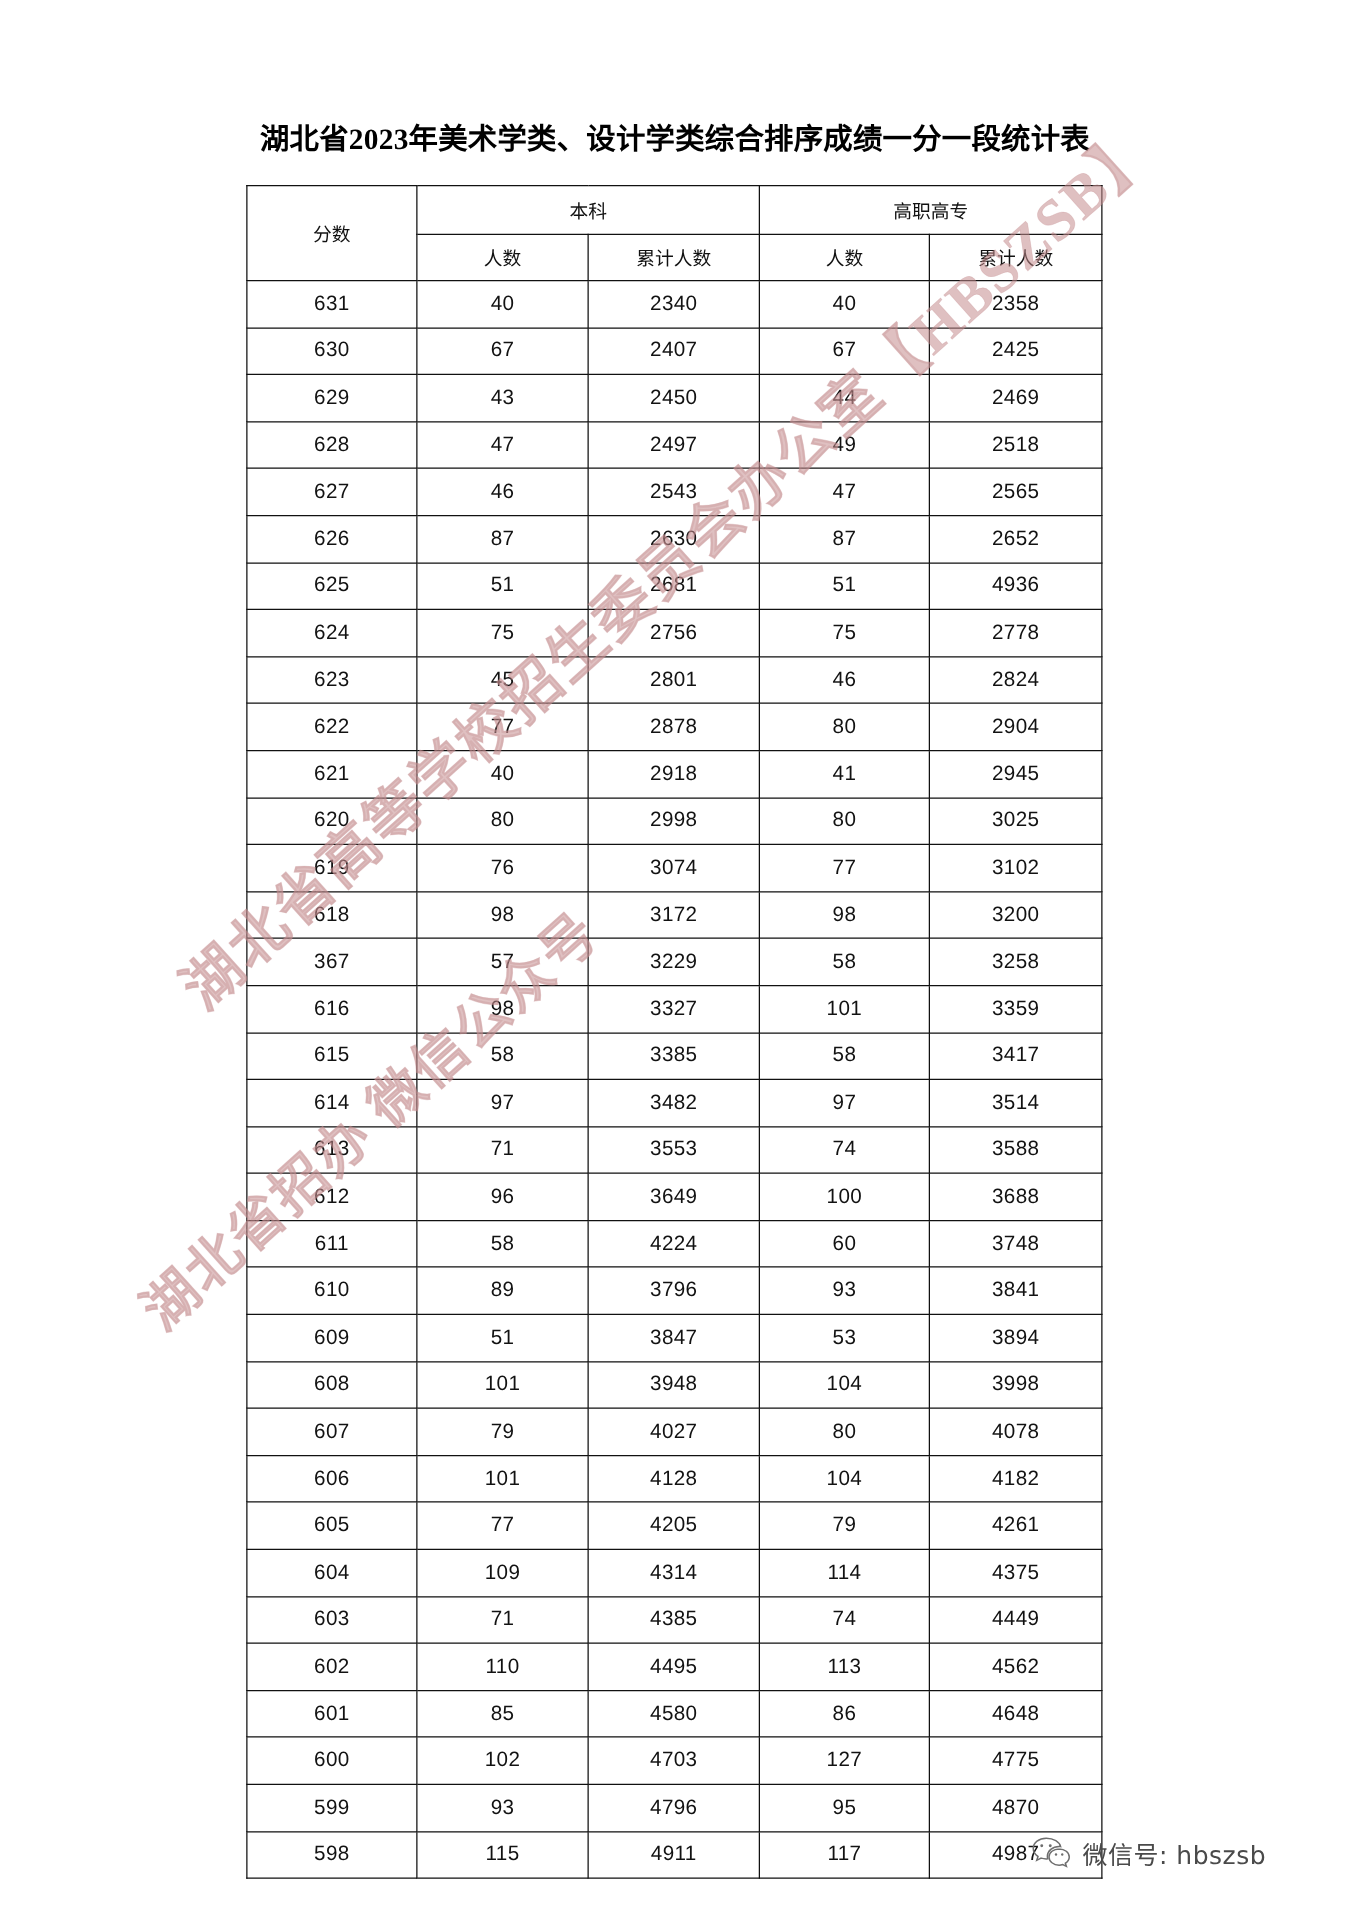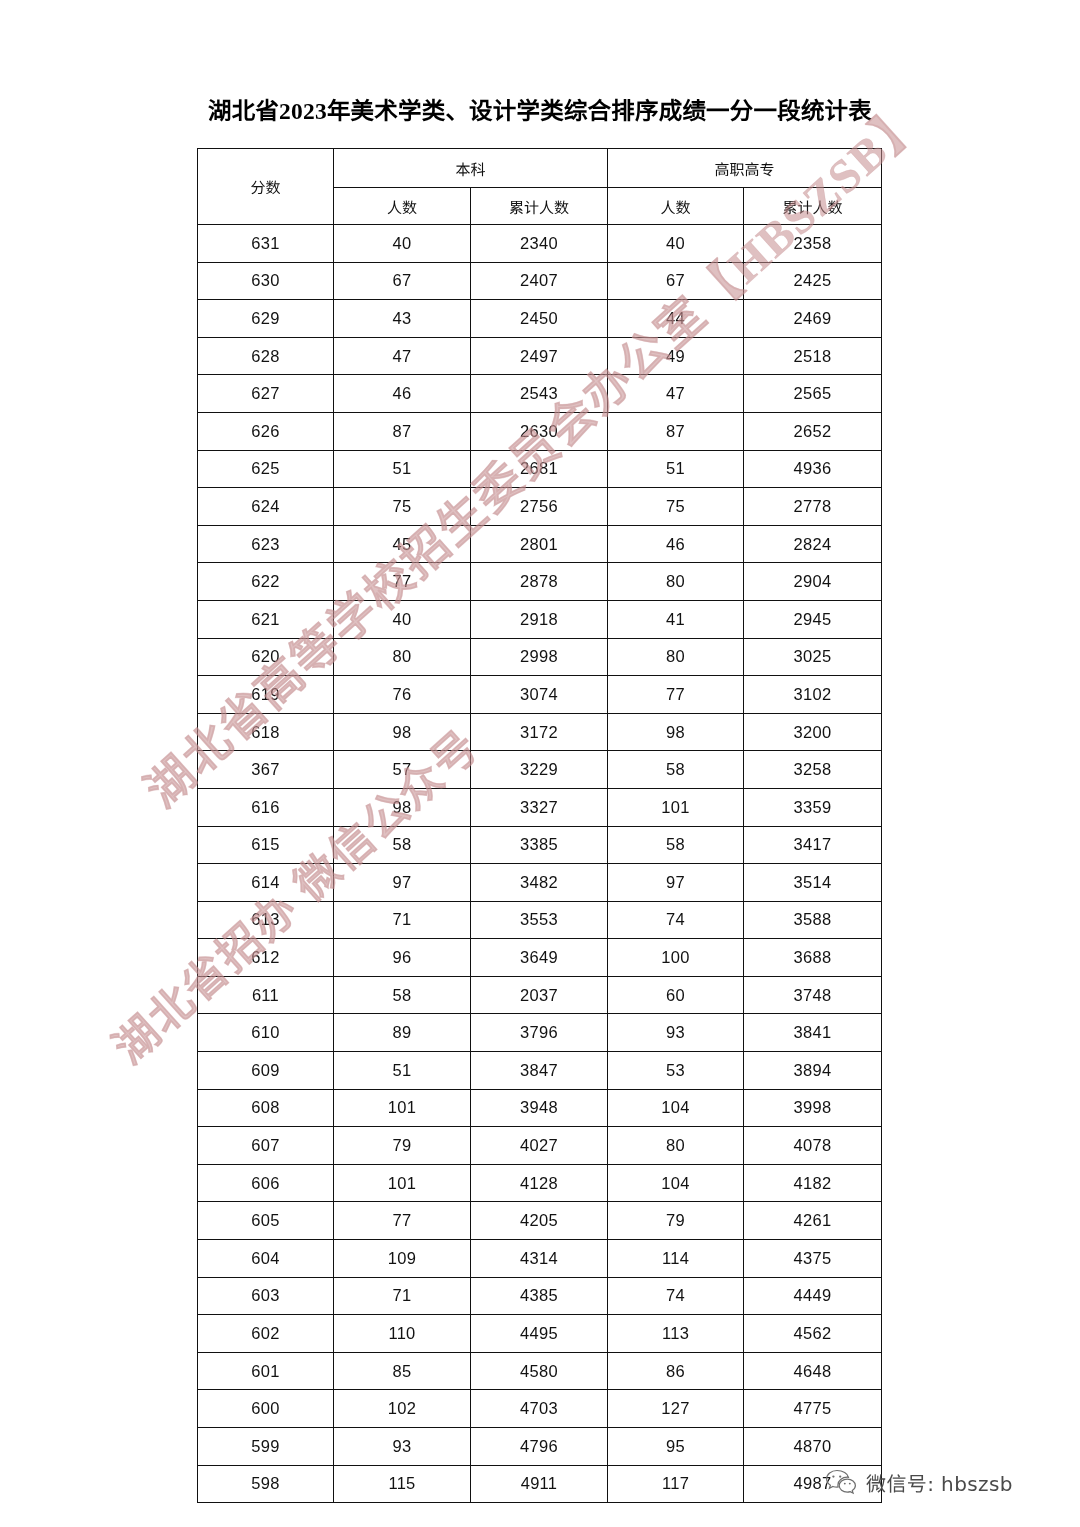--- a/index.html
+++ b/index.html
@@ -305,21 +305,21 @@
           <tr>
             <td>612</td>
             <td>96</td>
             <td>3649</td>
             <td>100</td>
             <td>3688</td>
           </tr>
           <tr>
             <td>611</td>
             <td>58</td>
-            <td>2037</td>
+            <td>4224</td>
             <td>60</td>
             <td>3748</td>
           </tr>
           <tr>
             <td>610</td>
             <td>89</td>
             <td>3796</td>
             <td>93</td>
             <td>3841</td>
           </tr>

